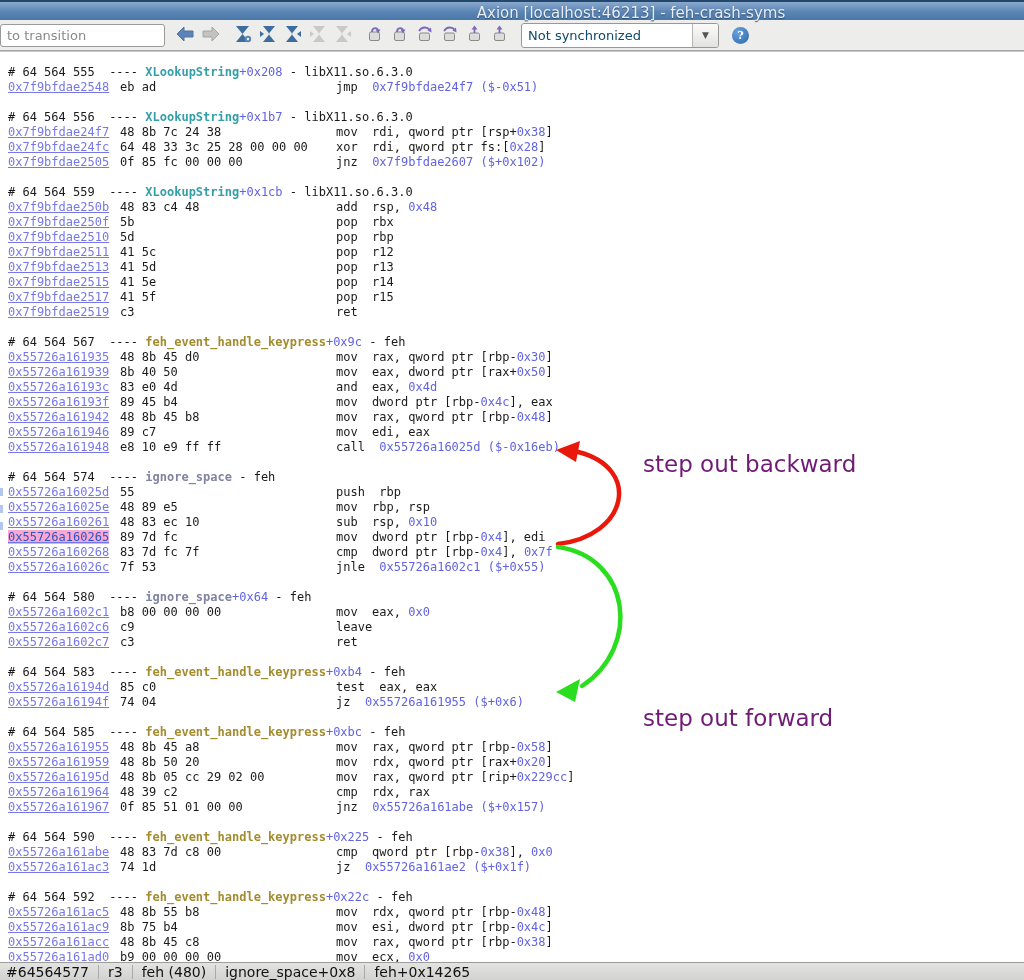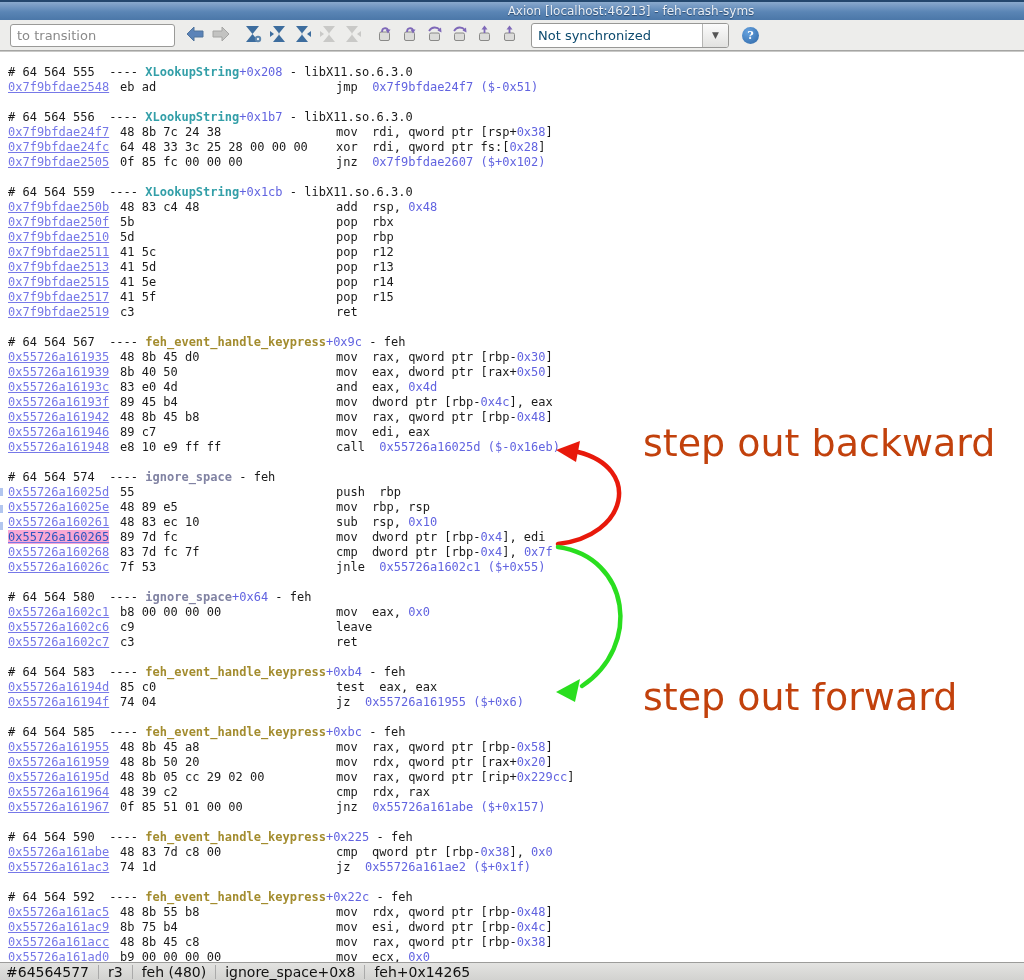--- a/index.html
+++ b/index.html
@@ -5,25 +5,25 @@
   * { box-sizing: border-box; margin: 0; padding: 0; }
   html,body { width:1024px; height:980px; overflow:hidden; background:#fff;
               font-family:"DejaVu Sans", sans-serif; }
   .window { position:relative; width:1024px; height:980px; display:flex; flex-direction:column; }
 
   
   .titlebar { height:20px; flex:0 0 20px;
     background:linear-gradient(#8aa9cd,#5a85b5 55%,#4b77a8);
     border-top:2px solid #24476d; position:relative; }
   .titlebar .title { position:absolute; left:250px; right:12px; top:2px; text-align:center;
-    font-size:12px; color:#e9eef5; text-shadow:0 1px 1px #2a4a6e; white-space:nowrap; }
+    font-size:15px; color:#e9eef5; text-shadow:0 1px 1px #2a4a6e; white-space:nowrap; }
 
   
   .toolbar { height:31px; flex:0 0 31px; background:#ededeb; border-bottom:1px solid #a5a5a3;
-    display:flex; align-items:center; padding:0 4px 0 12px; }
+    display:flex; align-items:center; padding:0 4px 0 2px; }
   .tb-input { width:165px; height:23px; margin-left:-2px; border:1px solid #9a9a98; border-radius:3px;
     background:#fff; font-size:13px; color:#444; padding:0 6px; outline:none;
     font-family:"DejaVu Sans", sans-serif; }
   .tb-input::placeholder { color:#8a8a8a; }
   .tb-btn { width:25px; height:25px; border:none; background:transparent; display:flex;
     align-items:center; justify-content:center; padding:0; cursor:pointer; }
   .tb-btn.gap { margin-left:7px; }
   .combo { margin-left:9px; height:25px; width:198px; background:#fff; border:1px solid #989896;
     border-radius:3px; display:flex; align-items:stretch; overflow:hidden; }
   .combo-label { flex:1; font-size:13px; color:#0c4a6e; padding:4px 0 0 6px; white-space:nowrap; }
@@ -46,22 +46,22 @@
   .addr .a.current { background:#f9a8d4; color:#2e55c0; }
   .bytes { flex:0 0 216px; color:#1a1a1a; }
   .instr { color:#1a1a1a; }
   .hex { color:#6163e0; }
 
   
   .tick { position:absolute; left:0; width:3px; height:8px; background:#b2c6ef; }
 
   
   .overlay { position:absolute; inset:0; pointer-events:none; z-index:5; }
-  .anno { position:absolute; font-family:"DejaVu Sans", sans-serif; font-size:38px; color:#c2410c;
-    white-space:nowrap; }
+  .anno { position:absolute; font-family:"DejaVu Sans", sans-serif; font-size:23px; color:#701a75;
+    white-space:nowrap;margin-top:30px; }
 
   
   .statusbar { height:18px; flex:0 0 18px; background:linear-gradient(#e3e3e1,#d2d2d0);
     border-top:1px solid #9c9c9a; display:flex; align-items:center;
     font-size:14px; color:#111; }
   .sb-item { padding:0 9px; height:14px; line-height:14px; border-right:1px solid #aaa; }
   .sb-item:first-child { padding-left:6px; }
   .sb-item:last-child { border-right:none; }
 </style>
 </head>

